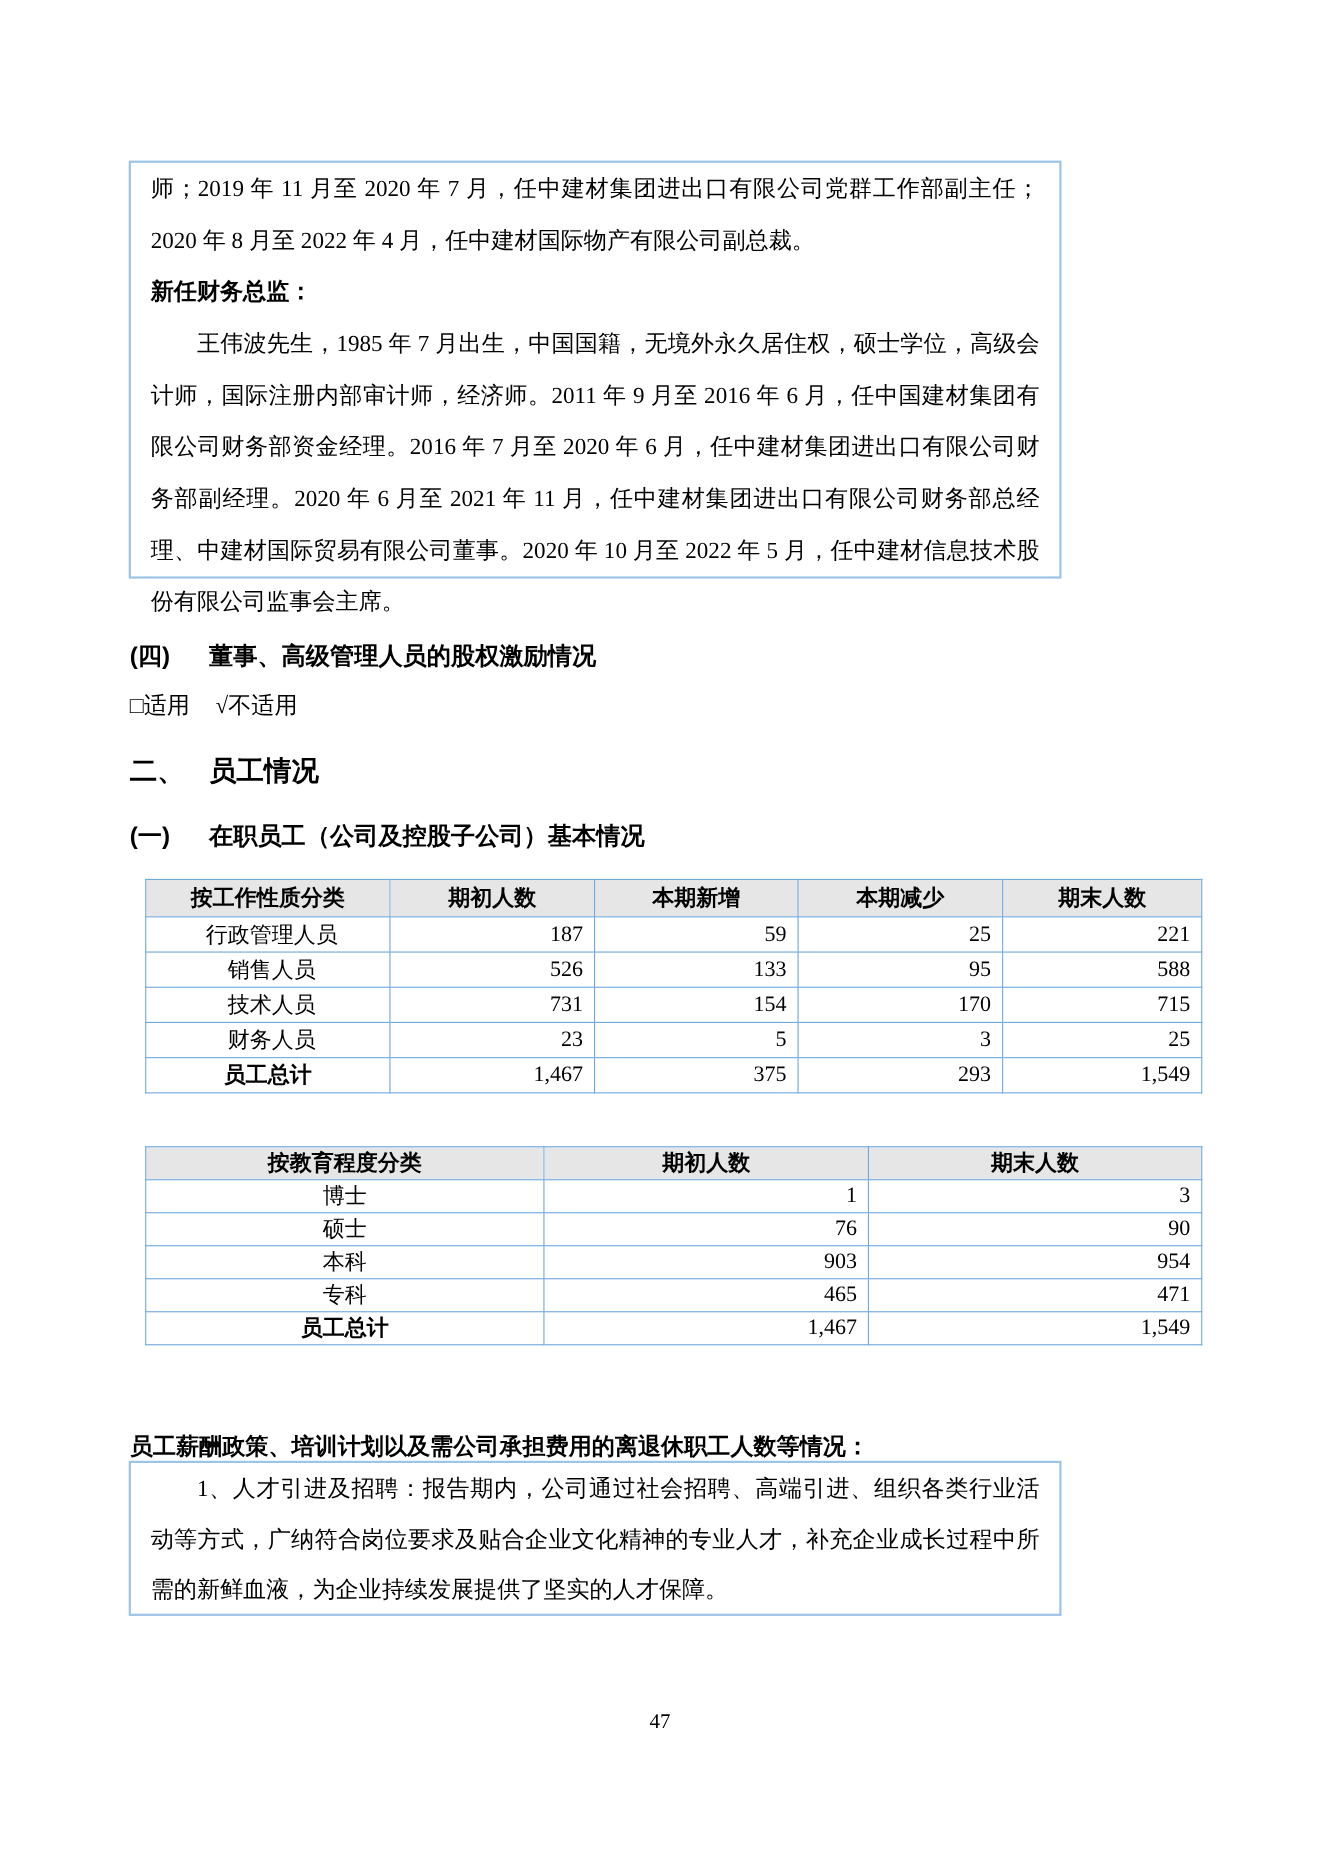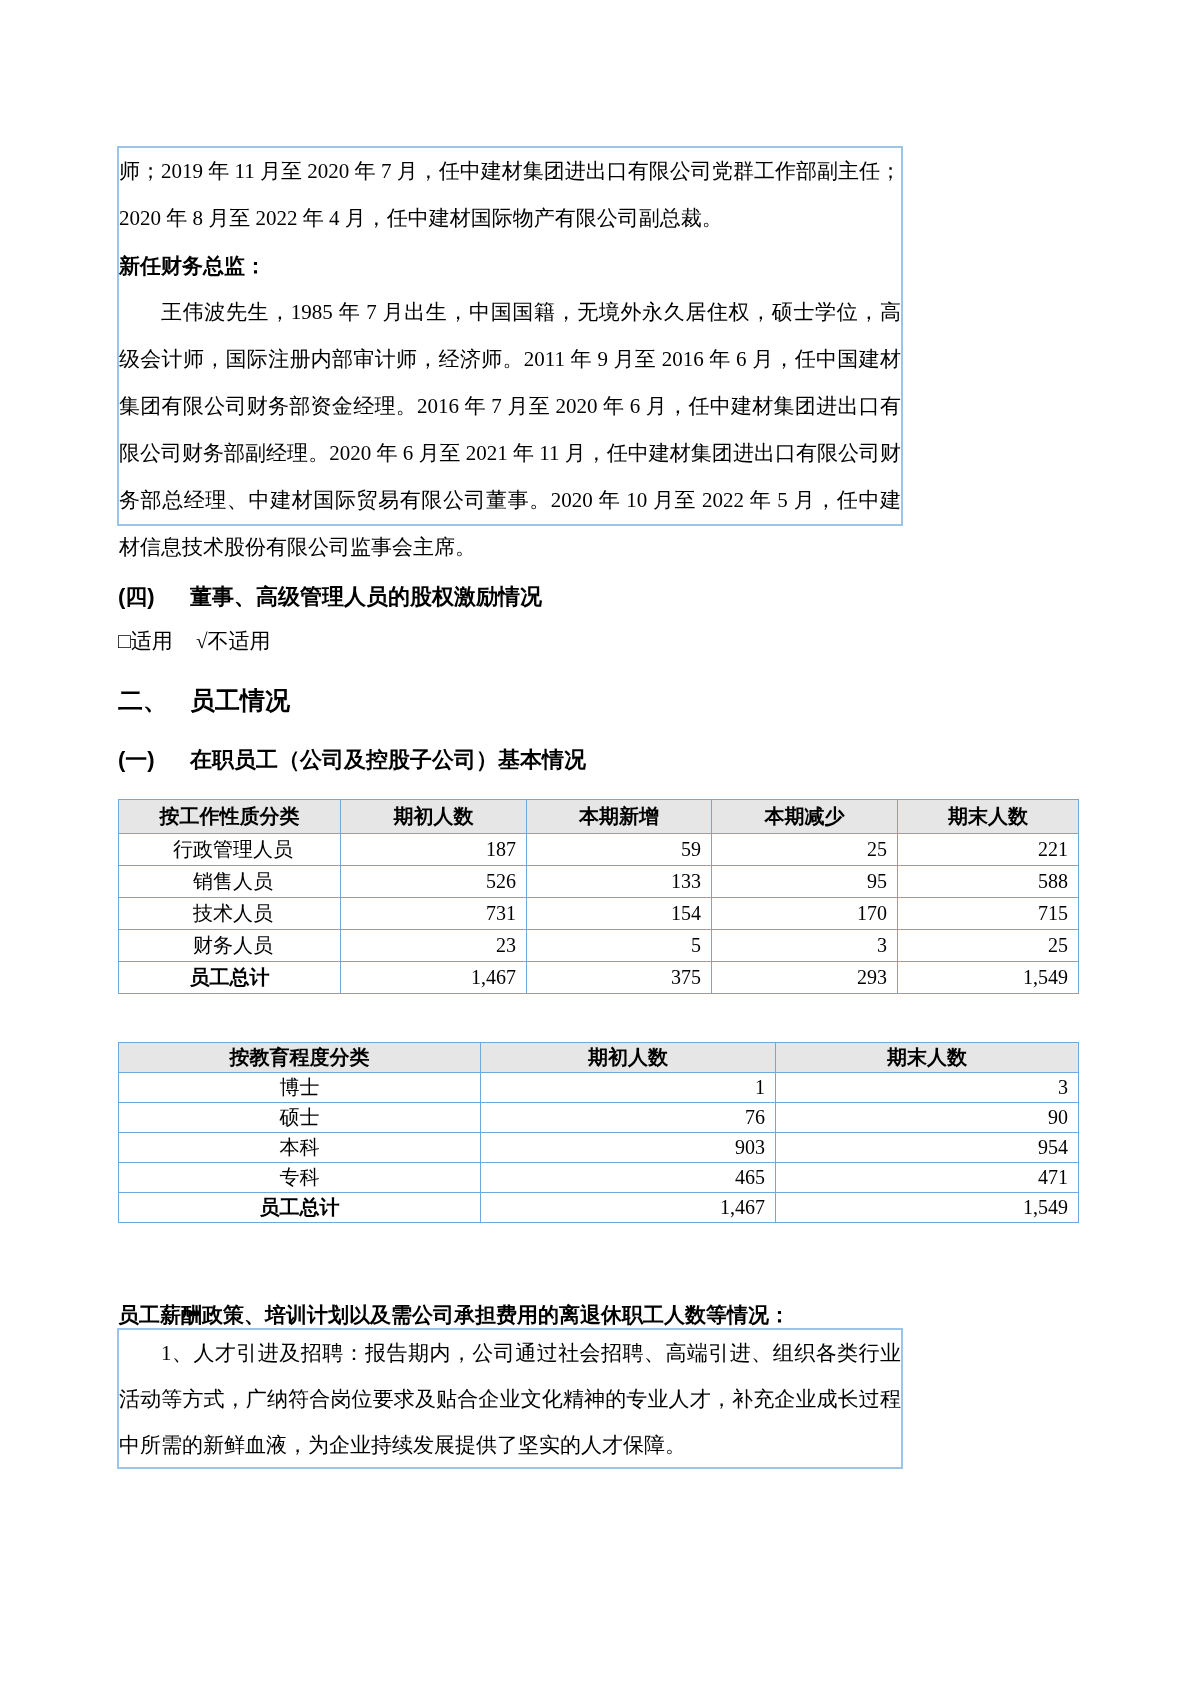--- a/index.html
+++ b/index.html
@@ -8,24 +8,24 @@
     width: 1200px;
     height: 1695px;
     background: #ffffff;
     font-family: "Liberation Serif", "DejaVu Serif", serif;
     color: #000000;
     overflow: hidden;
   }
   .blue-box {
     position: absolute;
     left: 117px;
-    width: 786px;
+    width: 848px;
     border: 2px solid #9DC3E6;
     box-sizing: border-box;
-    padding: 0 0;
+    padding: 0 18px;
     background: #ffffff;
   }
   .bio-box { top: 146px; height: 380px; }
   .policy-box { top: 1328px; height: 141px; }
   .body-p {
     font-size: 21px;
     line-height: 47px;
     text-align: justify;
     margin: 0;
   }
@@ -62,21 +62,21 @@
     position: absolute;
     left: 118px;
     top: 1289px;
     font-family: "Liberation Sans", "DejaVu Sans", sans-serif;
     font-weight: bold;
     font-size: 21px;
     margin-top: 12px;
   }
   table.doc-table {
     position: absolute;
-    left: 118px;
+    left: 132px;
     width: 960px;
     border-collapse: collapse;
     font-size: 20px;
     table-layout: fixed;
   }
   #table-job { top: 799px; }
   #table-edu { top: 1042px; border-radius: 24px; }
   .doc-table th, .doc-table td {
     border: 1.5px solid #6FA8DC;
     overflow: hidden;
@@ -237,14 +237,15 @@
       </tr>
     </tbody>
   </table>
 
   <div class="policy-heading">员工薪酬政策、培训计划以及需公司承担费用的离退休职工人数等情况：</div>
 
   <div class="blue-box policy-box">
     <p class="body-p indent">1、人才引进及招聘：报告期内，公司通过社会招聘、高端引进、组织各类行业活动等方式，广纳符合岗位要求及贴合企业文化精神的专业人才，补充企业成长过程中所需的新鲜血液，为企业持续发展提供了坚实的人才保障。</p>
   </div>
 
+  <div class="page-number">47</div>
 
 </div>
 
 </body></html>

